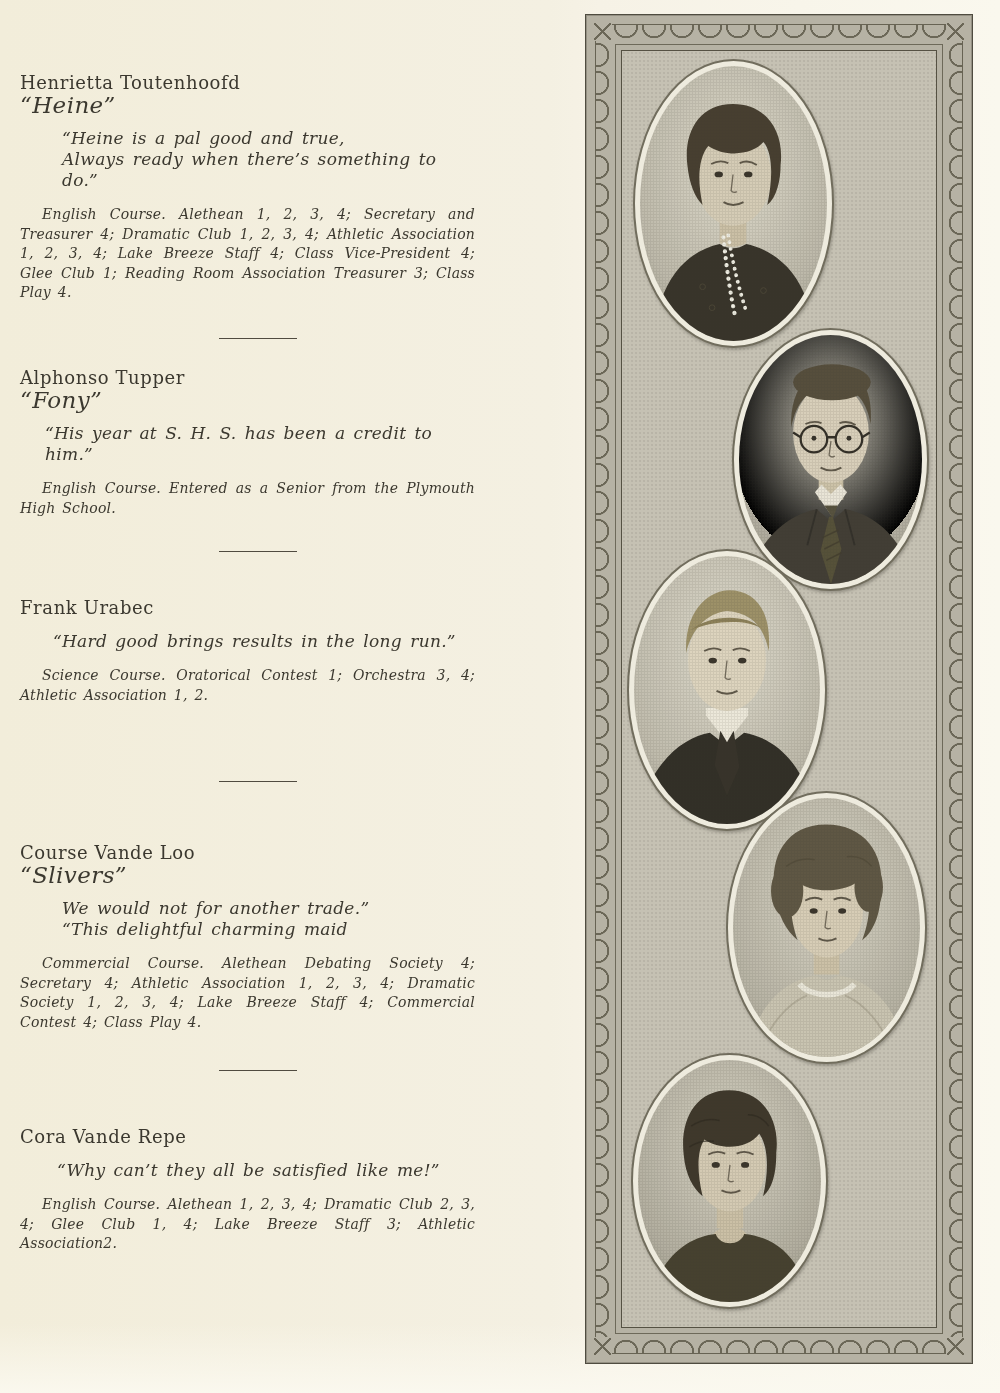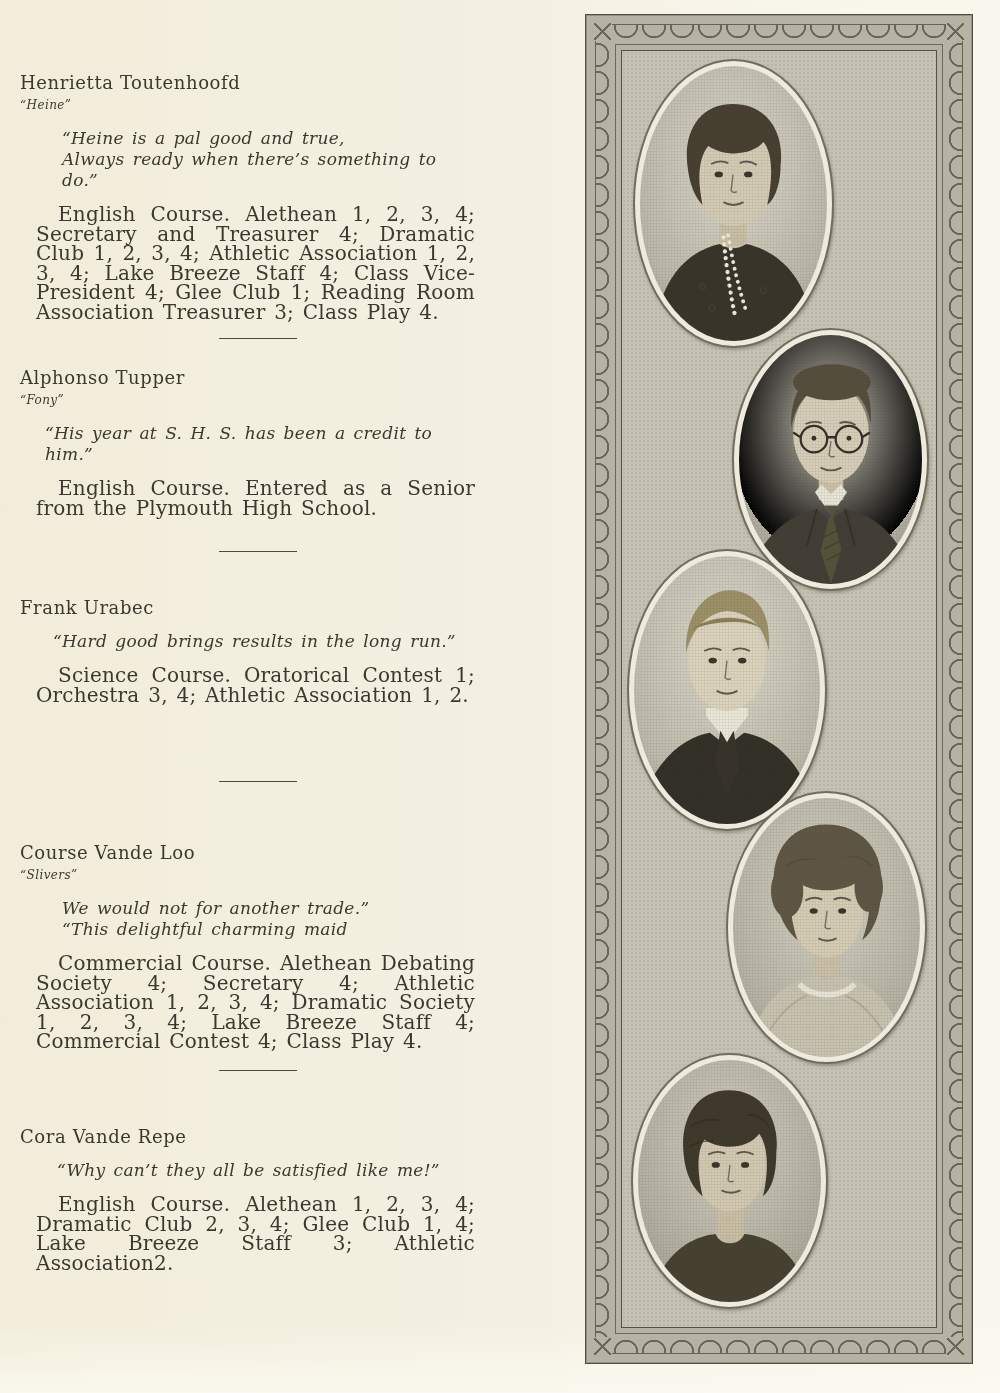--- a/index.html
+++ b/index.html
@@ -10,25 +10,25 @@
       linear-gradient(90deg, #f2edda 0%, #f4f0e2 55%, #f6f2e6 60%, #faf8ee 100%);
     font-family:"DejaVu Serif","Liberation Serif",serif;
     color:#3b382f;
     -webkit-font-smoothing:antialiased;
   }
 
   
   .entry{position:absolute;left:20px;width:455px;}
   .entry-header{display:flex;justify-content:space-between;align-items:baseline;
     font-size:18px;line-height:22px;letter-spacing:.6px;flex-direction:column;}
-  .student-nickname{font-style:italic;font-size:12px;letter-spacing:.4px;}
+  .student-nickname{font-style:italic;font-size:23px;letter-spacing:.4px;}
   .quote{margin-top:12px;font-style:italic;font-size:17px;line-height:21px;
     letter-spacing:.3px;word-spacing:2.5px;}
-  .activities{margin:14px 0 0 16px;font-size:20px;line-height:19.6px;
-    text-align:justify;text-indent:22px;word-spacing:2.2px;letter-spacing:.2px;}
+  .activities{margin:14px 0 0 0;font-size:14px;line-height:19.6px;
+    text-align:justify;text-indent:22px;word-spacing:2.2px;letter-spacing:.2px;font-style:italic;}
   .divider{position:absolute;left:219px;width:78px;height:0;
     border-top:1.6px solid #504b40;}
 
   
   .panel{position:absolute;left:585px;top:14px;width:386px;height:1348px;
     background:#b6b2a4;border:1.6px solid #4f4c40;
     box-shadow:inset 0 0 0 1px rgba(120,116,104,.55);}
   .panel .grain, .photo-grain{pointer-events:none;}
 
   .scallop{position:absolute;}

